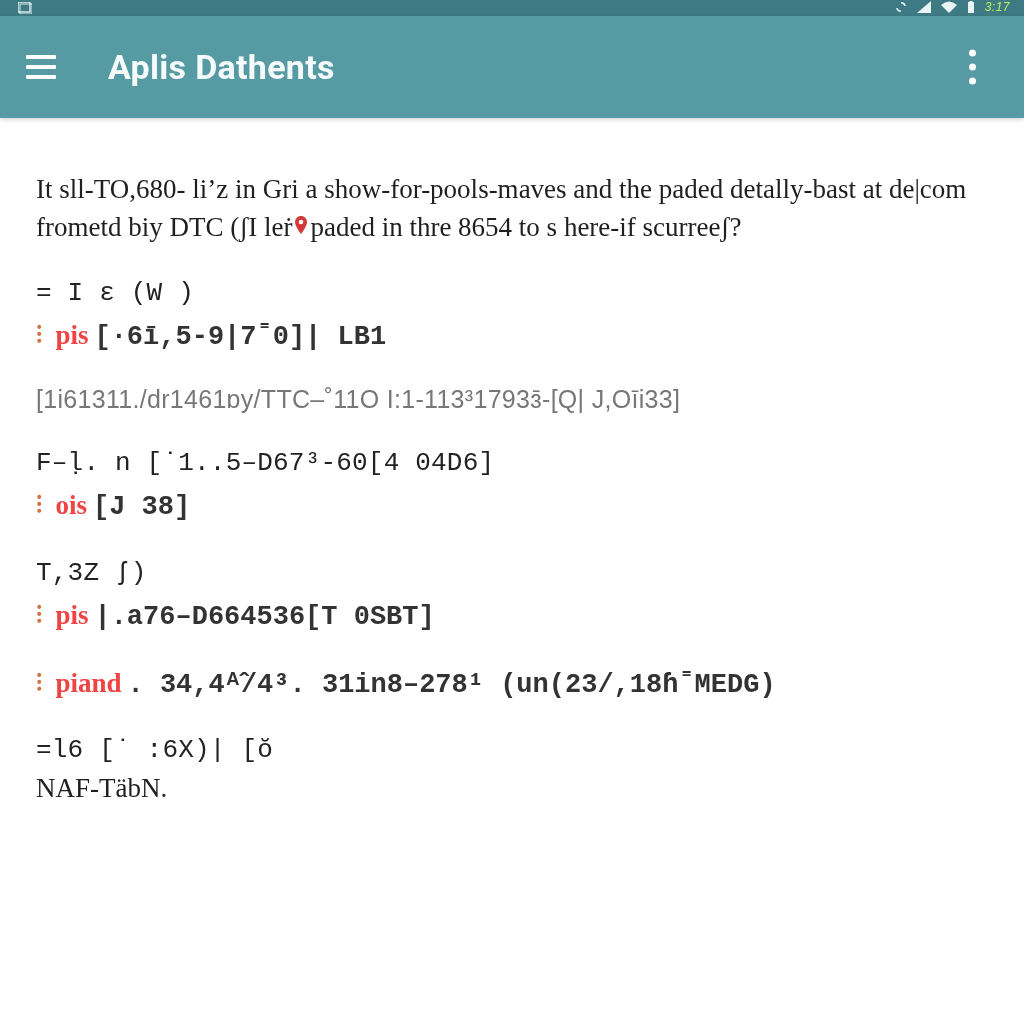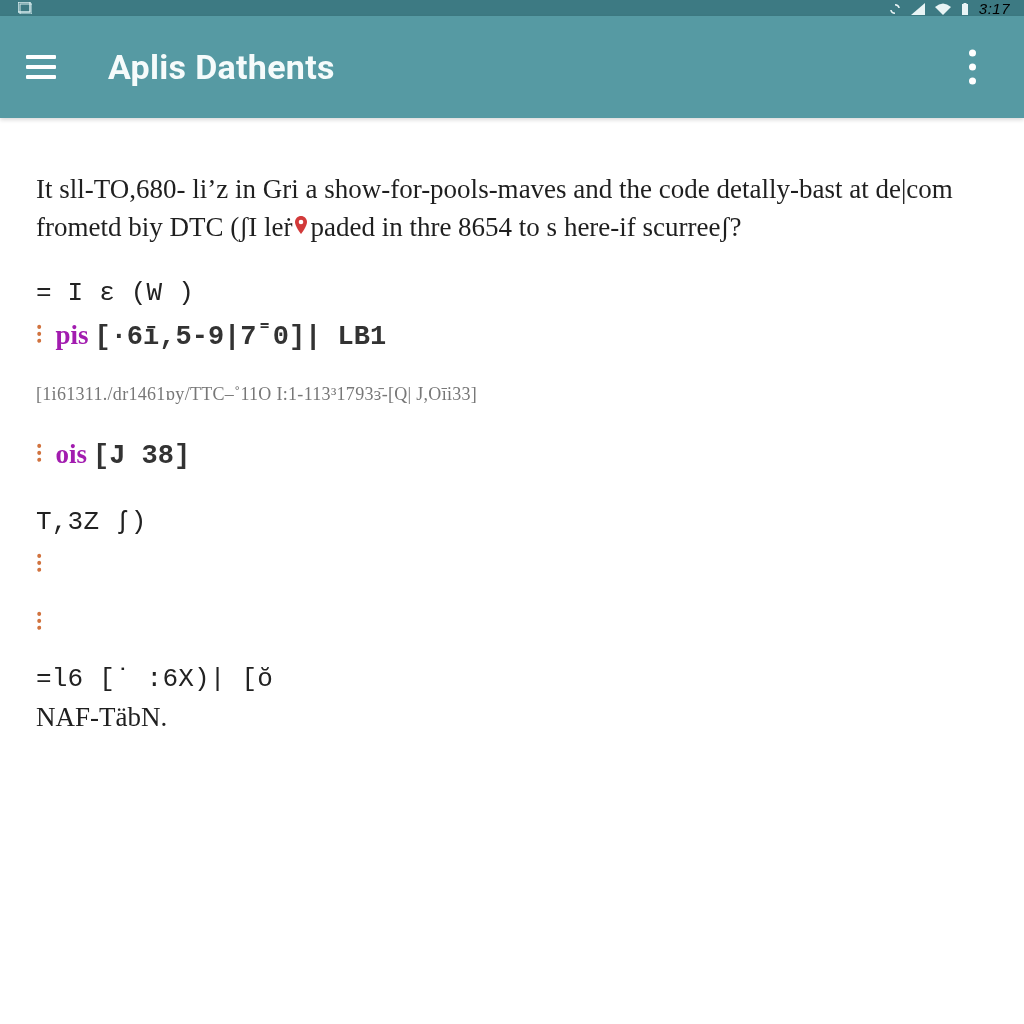--- a/index.html
+++ b/index.html
@@ -1,36 +1,36 @@
 <!DOCTYPE html>
 <html><head>
   <meta charset="utf-8">
   <style>
     * { margin: 0; padding: 0; box-sizing: border-box; }
     html, body { width: 1024px; height: 1024px; overflow: hidden; font-family: Roboto, "Helvetica Neue", Arial, sans-serif; background: #fff; color: #222; }
     .status-bar { height: 16px; background: #3d7a83; position: relative; }
     .status-bar .left-ico { position: absolute; left: 18px; top: 2px; color: #e0f0f1; font-size: 12px; }
-    .status-bar .right { position: absolute; right: 14px; top: 0; display: flex; align-items: center; gap: 10px; color: #000000; font-size: 15px; }
+    .status-bar .right { position: absolute; right: 14px; top: 0; display: flex; align-items: center; gap: 10px; color: #bef264; font-size: 12px; }
     .status-bar .right span { display: inline-block; }
     .status-bar svg { display: block; }
     .app-bar { height: 102px; background: #569aa3; display: flex; align-items: center; padding: 0 26px; color: #fff; position: relative; box-shadow: 0 2px 4px rgba(0,0,0,.15); text-align: center; }
     .hamburger { display: flex; flex-direction: column; justify-content: center; gap: 6px; width: 30px; height: 30px; cursor: pointer; }
     .hamburger span { display: block; height: 4px; width: 30px; background: #fff; border-radius: 1px; }
     .app-title { margin-left: 52px; font-size: 34px; font-weight: 700; letter-spacing: .3px; color: #f5fbfb; }
     .menu-dots { position: absolute; right: 40px; top: 50%; transform: translateY(-50%); display: flex; flex-direction: column; gap: 7px; cursor: pointer; padding: 8px; }
     .menu-dots span { width: 7px; height: 7px; border-radius: 50%; background: #fff; display: block; }
     .content { padding: 52px 36px 20px 36px; font-size: 27px; line-height: 1.42; color: #1f1f1f; font-family: Georgia, "Times New Roman", serif; }
     .content p { margin-bottom: 20px; }
     .content .mono { font-family: "Courier New", Courier, monospace; font-size: 26px; letter-spacing: .2px; color: #222; }
     .bullet-row { display: flex; align-items: flex-start; gap: 12px; margin-top: 4px; }
     .bullet-row .dots { color: #d1733f; font-size: 24px; line-height: 1; margin-top: 6px; font-weight: 700; letter-spacing: 1px; }
-    .bullet-row .kw { color: #a21caf; font-weight: 600; font-family: Georgia, serif; margin-right: 6px; }
+    .bullet-row .kw { color: #ef4444; font-weight: 600; font-family: Georgia, serif; margin-right: 6px; }
     .bullet-row .body { font-family: "Courier New", monospace; color: #333; font-weight: bold; }
     .block { margin-top: 28px; margin-bottom: 6px; }
-    .thin { font-family: Liberation Serif, serif; color: #777; font-size: 18px; letter-spacing: .3px; }
+    .thin { font-family: Liberation Sans, sans-serif; color: #777; font-size: 25px; letter-spacing: .3px; }
     .pin { display: inline-block; position: relative; top: -2px; margin: 0 2px; }
     .pin svg { display: inline; }
   </style>
 </head>
 <body>
 
 <div class="status-bar">
   <span class="left-ico">
     <svg width="14" height="12" viewBox="0 0 14 12">
         <rect x="0" y="0" width="12" height="10" fill="none" stroke="#d7ecee" stroke-width="1.5"></rect>
@@ -74,54 +74,57 @@
     <span></span>
       <span></span>
       <span></span>
   </div>
 </div>
 
 <div class="content">
 
 
   <p>
-    <span>It sll-TO,680- li’z in Gri a show-for-pools-maves and the code detally-bast at de|com frometd biy DTC (ʃI leṙ</span><span class="pin"><svg width="14" height="18" viewBox="0 0 14 18">
+    <span>It sll-TO,680- li’z in Gri a show-for-pools-maves and the paded detally-bast at de|com frometd biy DTC (ʃI leṙ</span><span class="pin"><svg width="14" height="18" viewBox="0 0 14 18">
           <path d="M7 0C3.7 0 1 2.7 1 6c0 4.5 6 12 6 12s6-7.5 6-12c0-3.3-2.7-6-6-6z" fill="#d23a3a"></path>
           <circle cx="7" cy="6" r="2.3" fill="#fff"></circle>
         </svg></span><span>paded in thre 8654 to s here-if scurreeʃ?</span>
   </p>
 
   <div class="block">
     <div class="mono">= I ɛ  (W )</div>
     <div class="bullet-row">
       <span class="dots">⁝</span>
       <span><span class="kw">pis</span><span class="body">[·6ī,5-9|7˭0]| LB1</span></span>
     </div>
   </div>
 
   <div class="thin" style="margin-top:26px;">[1i61311./dr1461ɒy/TTC–˚11O I:1-113³1793ɜ̄-[Q| J,Oīi33]</div>
 
 
   <div class="block">
+    <div class="mono">F–ḷ. n [˙1..5–D67³-60[4 04D6]</div>
     <div class="bullet-row">
       <span class="dots">⁝</span>
       <span><span class="kw">ois</span><span class="body">[J  38]</span></span>
     </div>
   </div>
 
   <div class="block">
     <div class="mono">T,3Z ʃ)</div>
     <div class="bullet-row">
       <span class="dots">⁝</span>
+      <span><span class="kw">pis</span><span class="body">|.a76–D664536[T 0SBT]</span></span>
     </div>
   </div>
 
   <div class="block">
     <div class="bullet-row">
       <span class="dots">⁝</span>
+      <span><span class="kw">piand</span><span class="body">.   34,4ᴬ̂/4³. 31in8–278¹ (un(23/,18ɦ˭MEDG)</span></span>
     </div>
   </div>
 
   <div class="block">
     <div class="mono">=l6 [˙ :6X)| [ŏ</div>
     <div>NAF-TäbN.</div>
   </div>
 
 </div>
 

